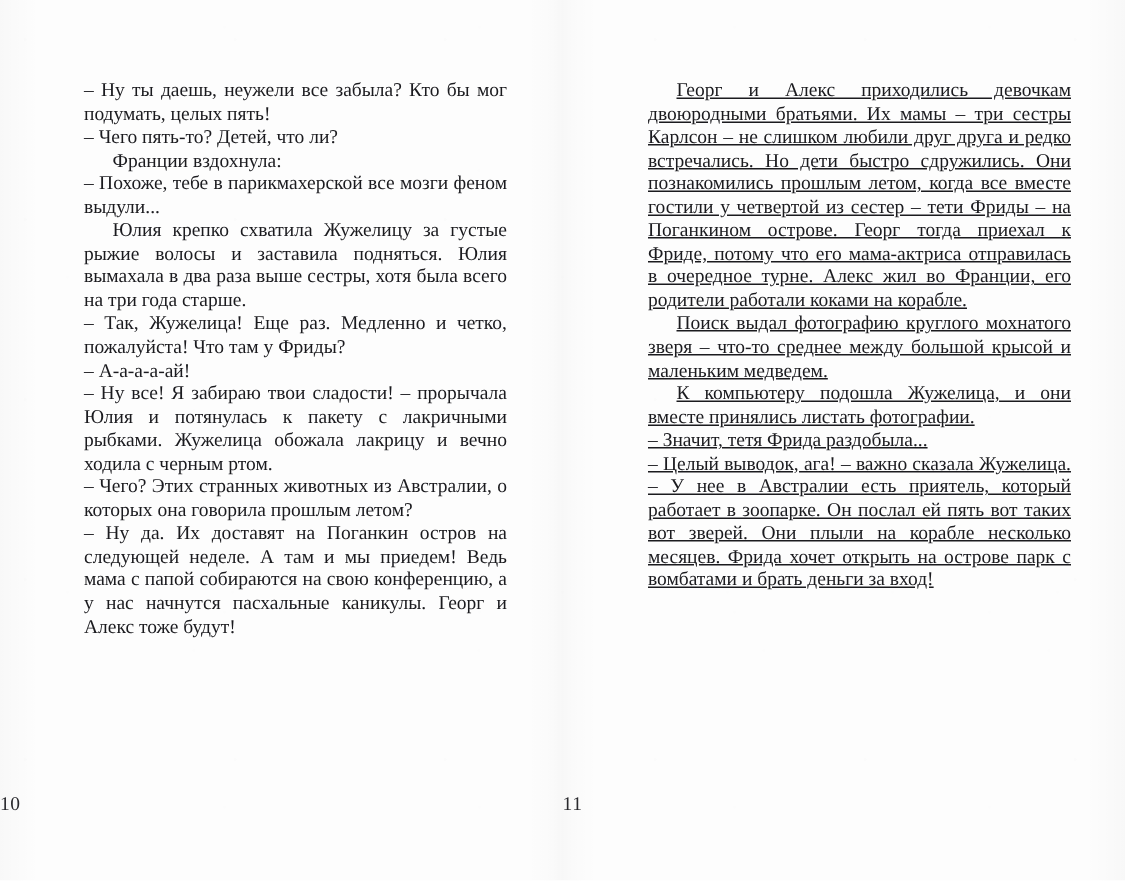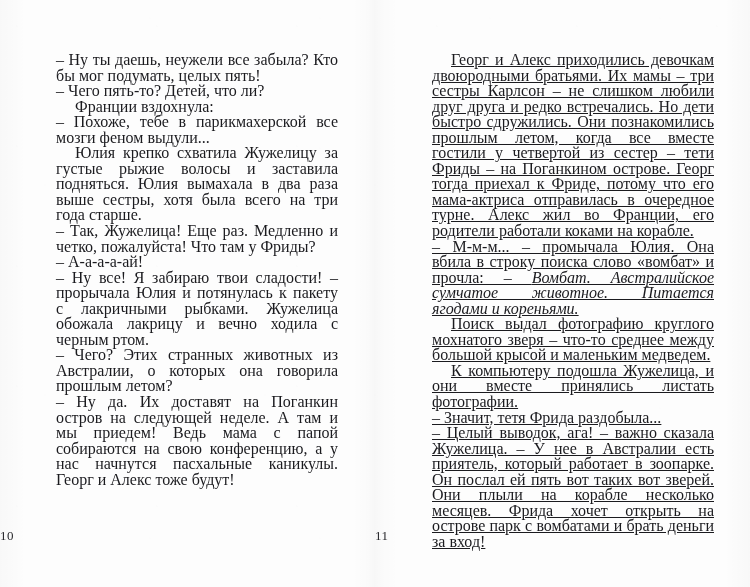--- a/index.html
+++ b/index.html
@@ -55,21 +55,21 @@
     position: relative;
     width: 375px;
     height: 587px;
     box-sizing: border-box;
   }
 
   .textblock {
     position: absolute;
     top: 52px;
     width: 282px;
-    font-size: 16px;
+    font-size: 13px;
     line-height: 15.55px;
     color: #1b1b1f;
     text-align: justify;
     text-justify: inter-word;
     -webkit-font-smoothing: antialiased;
   }
   .page-left  .textblock { left: 56px; }
   .page-right .textblock { left: 57px; text-decoration: underline; }
 
   .textblock p {
@@ -143,21 +143,20 @@
     </div>
 
     <div class="folio">10</div>
   </div>
 
   <div class="page page-right">
     <div class="textblock">
 
       <p class="indent">Георг и Алекс приходились девочкам двоюродными братьями. Их мамы – три сестры Карлсон – не слишком любили друг друга и редко встречались. Но дети быстро сдружились. Они познакомились прошлым летом, когда все вместе гостили у четвертой из сестер – тети Фриды – на Поганкином острове. Георг тогда приехал к Фриде, потому что его мама-актриса отправилась в очередное турне. Алекс жил во Франции, его родители работали коками на корабле.</p>
 
-      <p class="dialogue"><span>– М-м-м... – промычала Юлия. Она вбила в строку поиска слово «вомбат» и прочла: – </span><span class="italic">Вомбат. Австралийское сумчатое животное. Питается ягодами и кореньями.</span></p>
 
       <p class="indent">Поиск выдал фотографию круглого мохнатого зверя – что-то среднее между большой крысой и маленьким медведем.</p>
 
 
       <p class="indent">К компьютеру подошла Жужелица, и они вместе принялись листать фотографии.</p>
 
       <p class="dialogue">– Значит, тетя Фрида раздобыла...</p>
 
       <p class="dialogue">– Целый выводок, ага! – важно сказала Жужелица. – У нее в Австралии есть приятель, который работает в зоопарке. Он послал ей пять вот таких вот зверей. Они плыли на корабле несколько месяцев. Фрида хочет открыть на острове парк с вомбатами и брать деньги за вход!</p>
 

